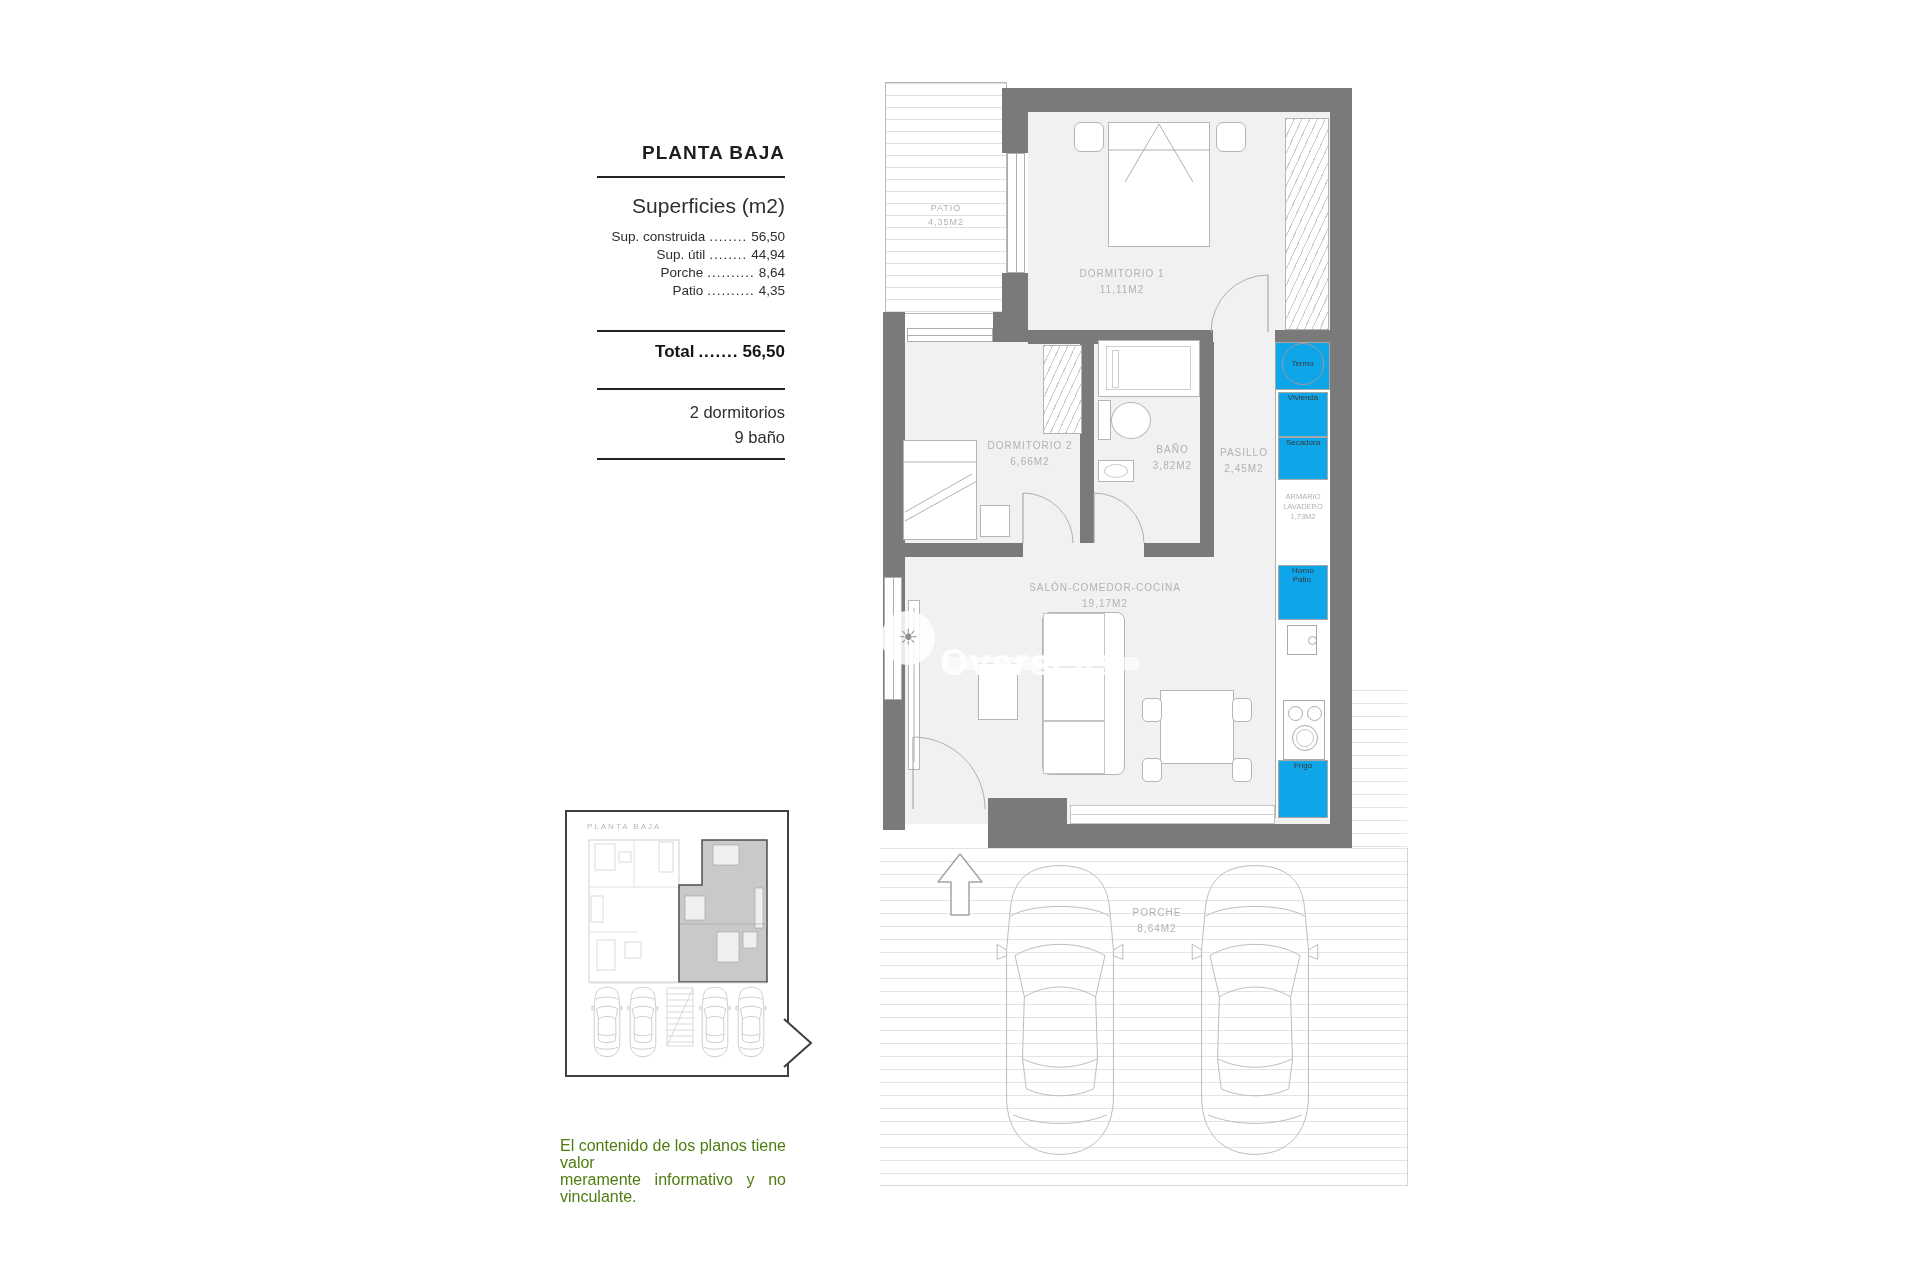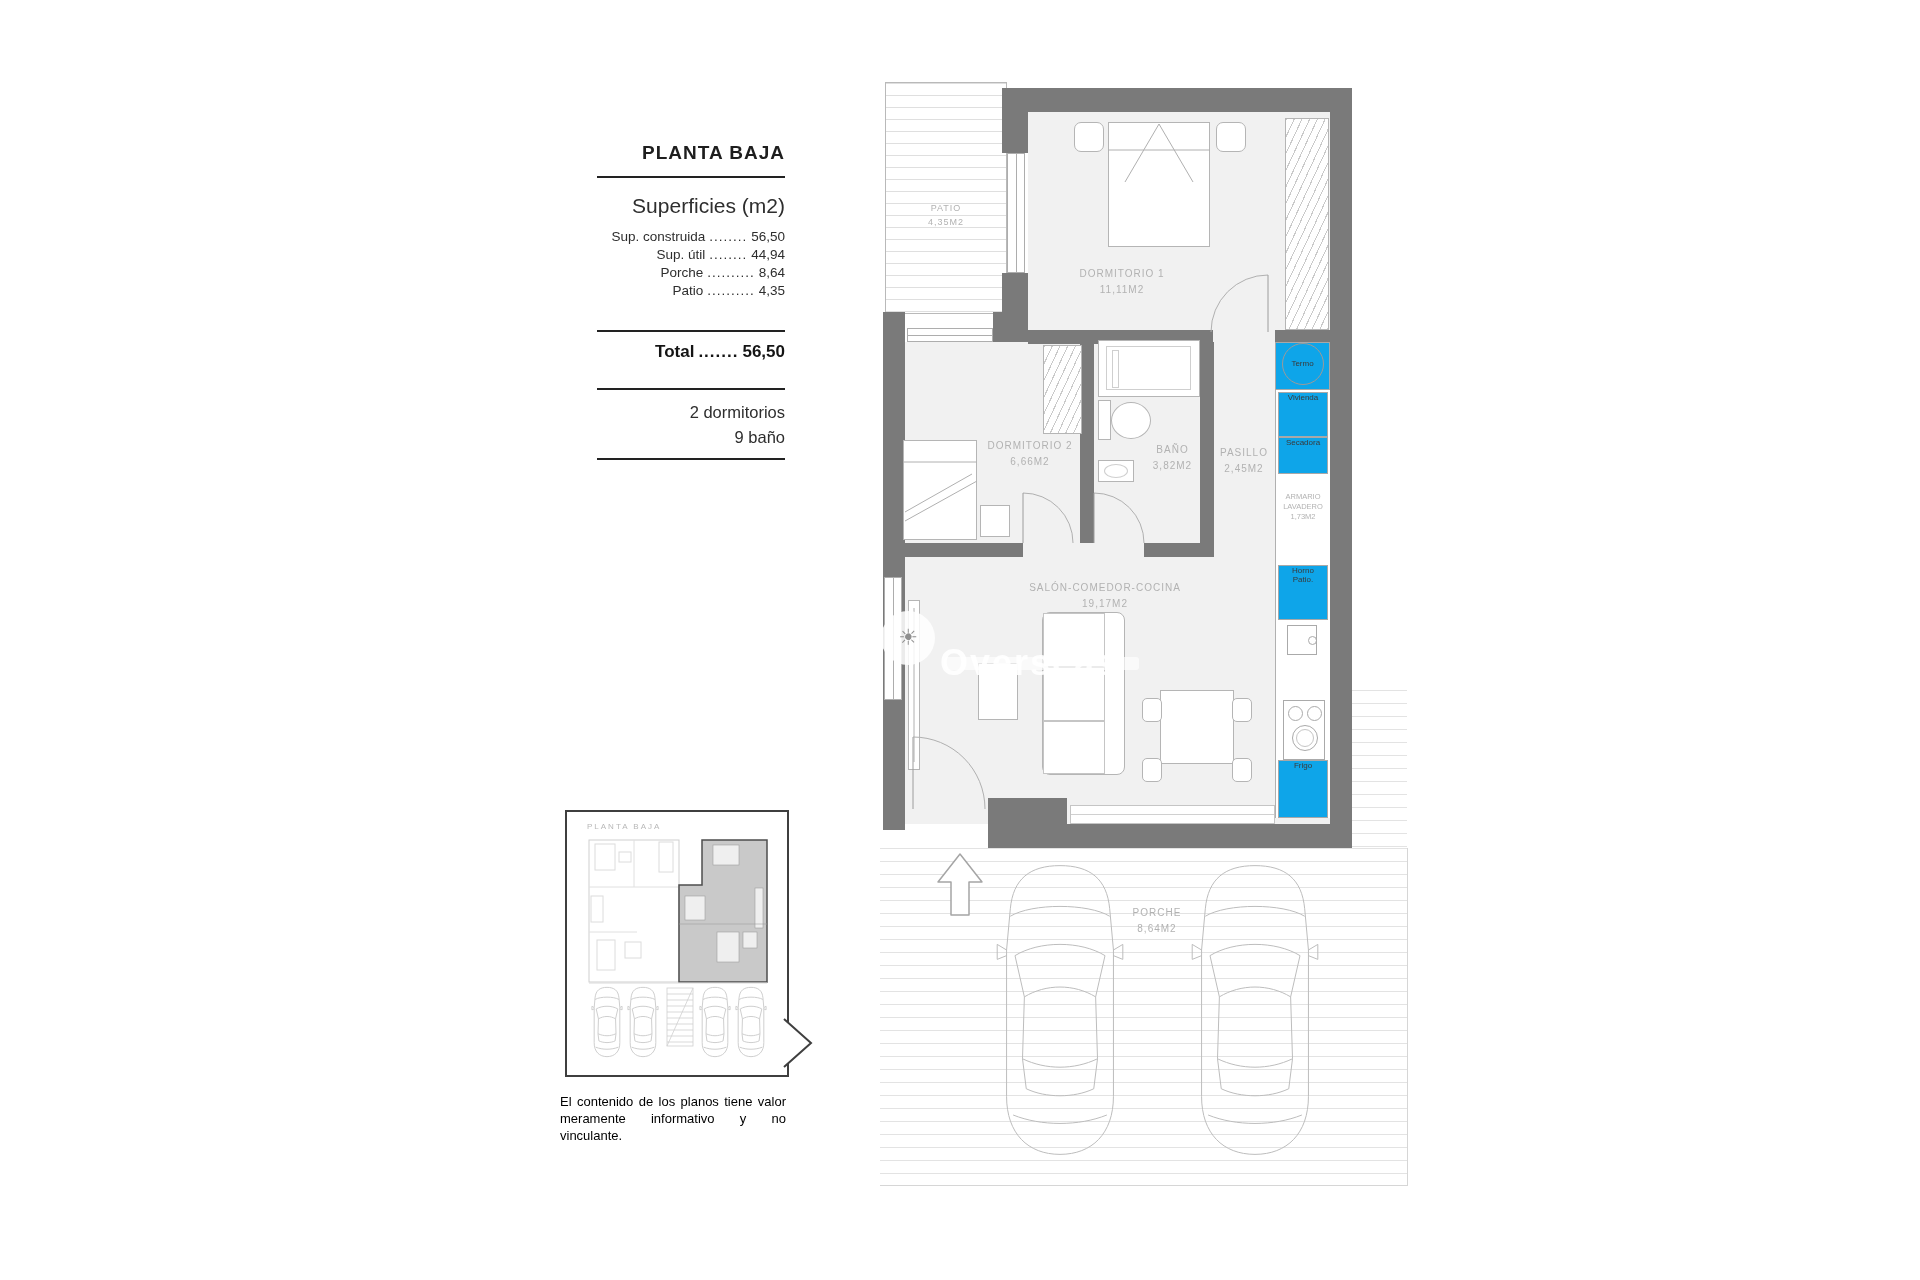--- a/index.html
+++ b/index.html
@@ -34,21 +34,21 @@
   .inset-car{color:#cfcfcf;}
   
   #wm-circle{left:881px;top:611px;width:54px;height:54px;border-radius:50%;background:rgba(255,255,255,.85);
              display:flex;align-items:center;justify-content:center;font-size:22px;color:#8f8f8f;z-index:50;}
   #wm-brand{left:940px;top:614px;font-size:36px;font-weight:700;letter-spacing:2px;color:rgba(255,255,255,.9);z-index:50;margin-top:28px;}
   #wm-bar{left:944px;top:657px;width:195px;height:13px;background:rgba(255,255,255,.65);border-radius:3px;z-index:50;}
   
   #inset{left:565px;top:810px;width:220px;height:263px;border:2px solid #3f3f3f;background:#fff;}
   #inset-label{left:20px;top:10px;font-size:8px;letter-spacing:2px;color:#b8b8b8;}
   
-  #disclaimer{left:560px;top:1093px;width:226px;font-size:13px;line-height:17px;color:#000000;}
+  #disclaimer{left:560px;top:1137px;width:226px;font-size:16px;line-height:17px;color:#4d7c0f;}
   #disclaimer .just{text-align:justify;text-align-last:justify;}
 </style>
 </head>
 <body>
 
 <svg width="0" height="0" style="position:absolute">
   <defs>
     <symbol id="car-sym" viewBox="0 0 140 320">
       <g stroke="currentColor" fill="none" stroke-width="1" vector-effect="non-scaling-stroke" stroke-linejoin="round">
         <path vector-effect="non-scaling-stroke" d="M70 6 C38 6 20 20 17 52 L13 96 L13 252 C13 292 36 314 70 314 C104 314 127 292 127 252 L127 96 L123 52 C120 20 102 6 70 6 Z"></path>
@@ -153,21 +153,21 @@
     <div class="abs furn" style="left:352px;top:698px;width:20px;height:24px;border-radius:5px"></div>
     <div class="abs thin" style="left:190px;top:745px;width:205px;height:19px;background:#fff linear-gradient(180deg,transparent 0 8px,#d0d0d0 8px 9px,transparent 9px)"></div>
 
     <div class="abs" style="left:395px;top:282px;width:55px;height:476px;background:#fff;border-left:1px solid #b0b0b0;box-sizing:border-box"></div>
     <div class="abs app-box" style="left:395px;top:282px;width:55px;height:48px">
       <div style="width:40px;height:40px;border:1px solid #9a9a9a;border-radius:50%;line-height:40px" class="app-lbl">Termo</div>
     </div>
     <div class="abs app-box" style="left:398px;top:332px;width:50px;height:45px">
       <span class="app-lbl">Vivienda</span>
     </div>
-    <div class="abs app-box" style="left:398px;top:377px;width:50px;height:37px">
+    <div class="abs app-box" style="left:398px;top:377px;width:50px;height:43px">
       <span class="app-lbl">Secadora</span>
     </div>
     <div class="abs lbl" style="left:393px;top:432px;width:60px;font-size:7.5px;line-height:10px;letter-spacing:0">
       <div>ARMARIO</div>
       <div>LAVADERO</div>
       <div>1,73m2</div>
     </div>
     <div class="abs app-box" style="left:398px;top:505px;width:50px;height:55px">
       <div class="app-lbl">
         <div>Horno</div>

